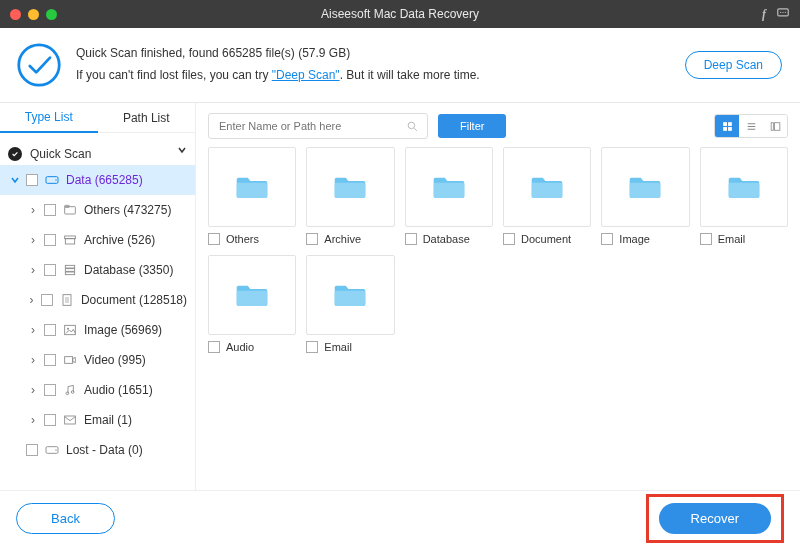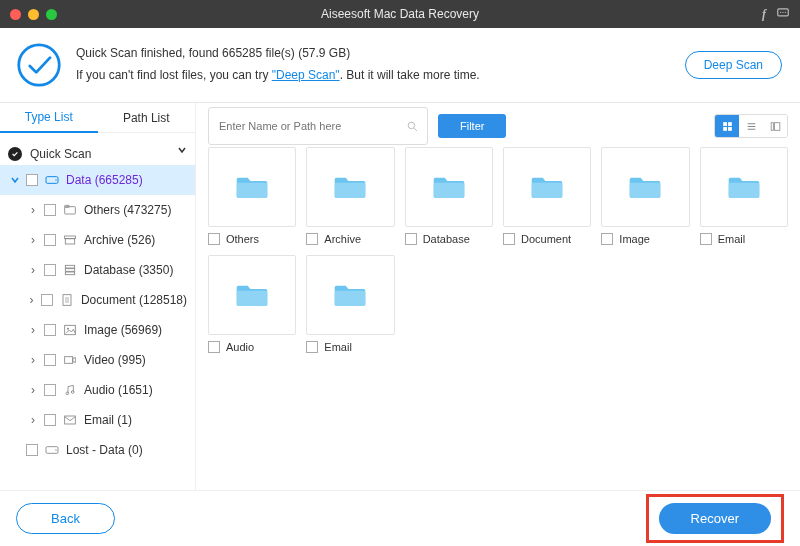--- a/index.html
+++ b/index.html
@@ -65,21 +65,21 @@
   .tree-row.level1 { padding-left: 10px; }
   .tree-row.level2 { padding-left: 28px; }
   .dot-check { width:14px; height:14px; border-radius:50%; background:#222; display:flex; align-items:center; justify-content:center;}
   .dot-check svg { width:8px; height:8px; }
 
   
   .main { flex:1; display:flex; flex-direction:column; padding: 8px 12px 0 12px; min-width:0;}
   .toolbar { display:flex; gap:10px; align-items:center; height:30px; }
   .search {
     flex: 0 0 220px; display:flex; align-items:center; gap:6px;
-    border:1px solid #ddd; border-radius:3px; padding:0 8px; height:38px;
+    border:1px solid #ddd; border-radius:3px; padding:0 8px; height:26px;
     color:#999; font-size:11px; background:#fff;
   }
   .search input { border:none; outline:none; flex:1; font-size:11px; color:#333; background:transparent;}
   .search svg { width:13px; height:13px; stroke:#aaa; fill:none;}
   .filter-btn {
     background:#2f8fe6; color:#fff; border:none; height:24px; padding:0 22px;
     border-radius:3px; font-size:11px; cursor:pointer;
   }
   .view-switch { margin-left:auto; display:flex; border:1px solid #ddd; border-radius:3px; overflow:hidden; height:24px;}
   .view-switch .vbtn { width:24px; display:flex; align-items:center; justify-content:center; cursor:pointer; background:#fff;}

